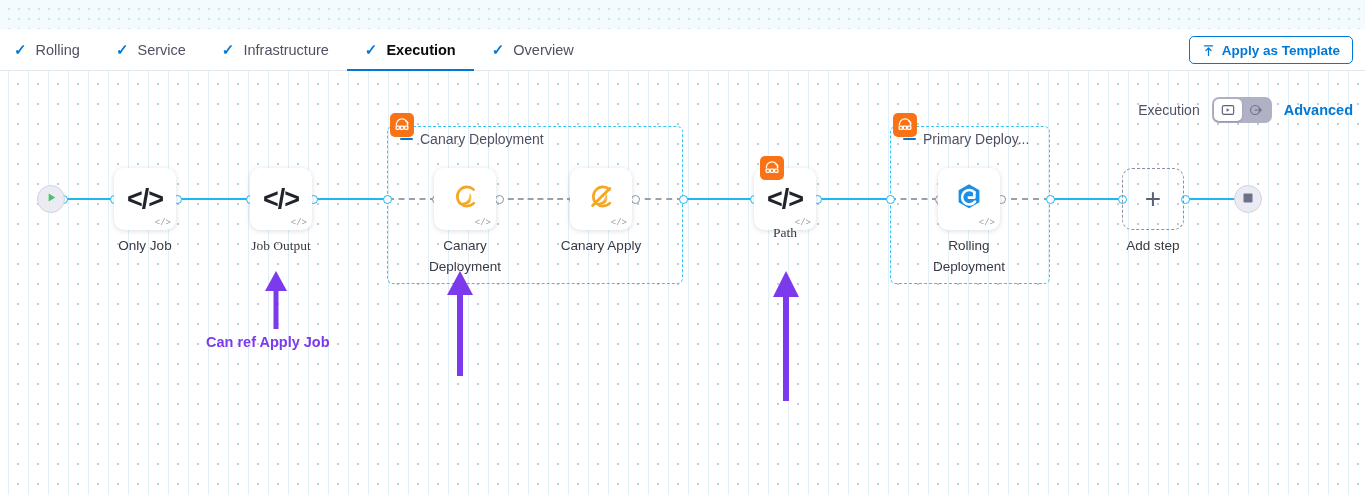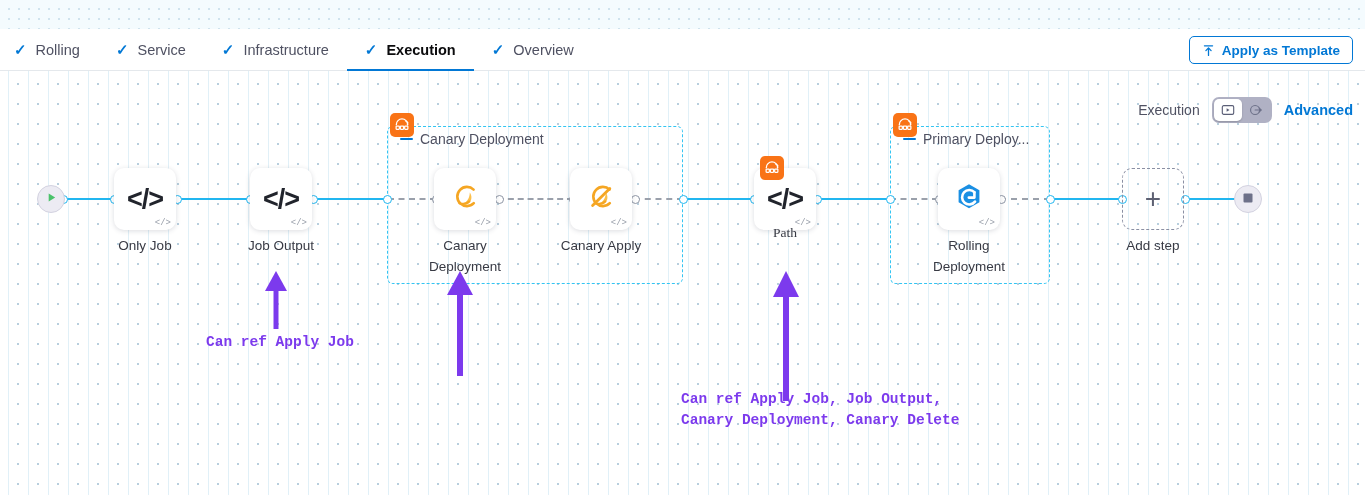--- a/index.html
+++ b/index.html
@@ -155,21 +155,21 @@
   .port {
     position: absolute; width: 9px; height: 9px; border-radius: 50%;
     background: #ffffff; border: 1.6px solid #21b6f0;
   }
   .port.gray { border-color: #8f97a6; }
 
   
   .arrow { position: absolute; }
   .ann {
     position: absolute; color: #7c3aed; font-size: 14.5px; font-weight: 700;
-    line-height: 1.45; white-space: pre; font-family: Liberation Mono, monospace;
+    line-height: 1.45; white-space: pre;
   }
 </style>
 </head>
 <body>
 
 <div id="top-strip"></div>
 
 <div id="tabbar">
   <div class="tab">
     <span class="tick">✓</span>
@@ -312,21 +312,21 @@
   <div class="node" style="left:114px; top:97px;">
     <span class="code-glyph">&lt;/&gt;</span>
     <span class="corner">&lt;/&gt;</span>
   </div>
   <div class="node-caption" style="left: 80px; top: 165px; white-space: pre-line;">Only Job</div>
 
   <div class="node" style="left:250px; top:97px;">
     <span class="code-glyph">&lt;/&gt;</span>
     <span class="corner">&lt;/&gt;</span>
   </div>
-  <div class="node-caption" style="left: 216px; top: 165px; white-space: pre-line;">Job Output</div>
+  <div class="node-caption" style="left: 216px; top: 165px; white-space: pre-line; font-family: Liberation Serif, serif;">Job Output</div>
 
   <div class="node" style="left:434px; top:97px;">
     <span>
       <svg width="34" height="34" viewBox="0 0 34 34">
         <path d="M25.6 9.6a9.6 9.6 0 1 0 .2 13.6" fill="none" stroke="#f5a623" stroke-width="2.6" stroke-linecap="round"></path>
         <path d="M21.8 12.4c2.4 3.4 2.2 7.8-.8 10.5-2.6 2.4-6.4 2.6-9.1.9 3.1-.2 5.6-1.3 7.3-3.4 1.8-2.2 2.5-5.1 2.6-8z" fill="#fbbf4a"></path>
         <path d="M11.3 23.2c3.8 1.4 7.5.6 10-1.8" fill="none" stroke="#f5a623" stroke-width="2.2" stroke-linecap="round"></path>
       </svg>
     </span>
     <span class="corner">&lt;/&gt;</span>
@@ -394,16 +394,14 @@
       <path d="M14 0l13 24H1z" fill="#7c3aed"></path>
     </svg>
   </div>
 
   <div class="arrow" style="left:772px; top:200px;">
     <svg width="28" height="130" viewBox="0 0 28 130">
       <path d="M14 130V24" stroke="#7c3aed" stroke-width="6" stroke-linecap="butt" fill="none"></path>
       <path d="M14 0l13 26H1z" fill="#7c3aed"></path>
     </svg>
   </div>
-  <div class="ann" style="left: 681px; top: 318px; white-space: pre;">Can ref Apply Job, Job Output,
-Canary Deployment, Canary Delete</div>
 
 </div>
 
 </body></html>

